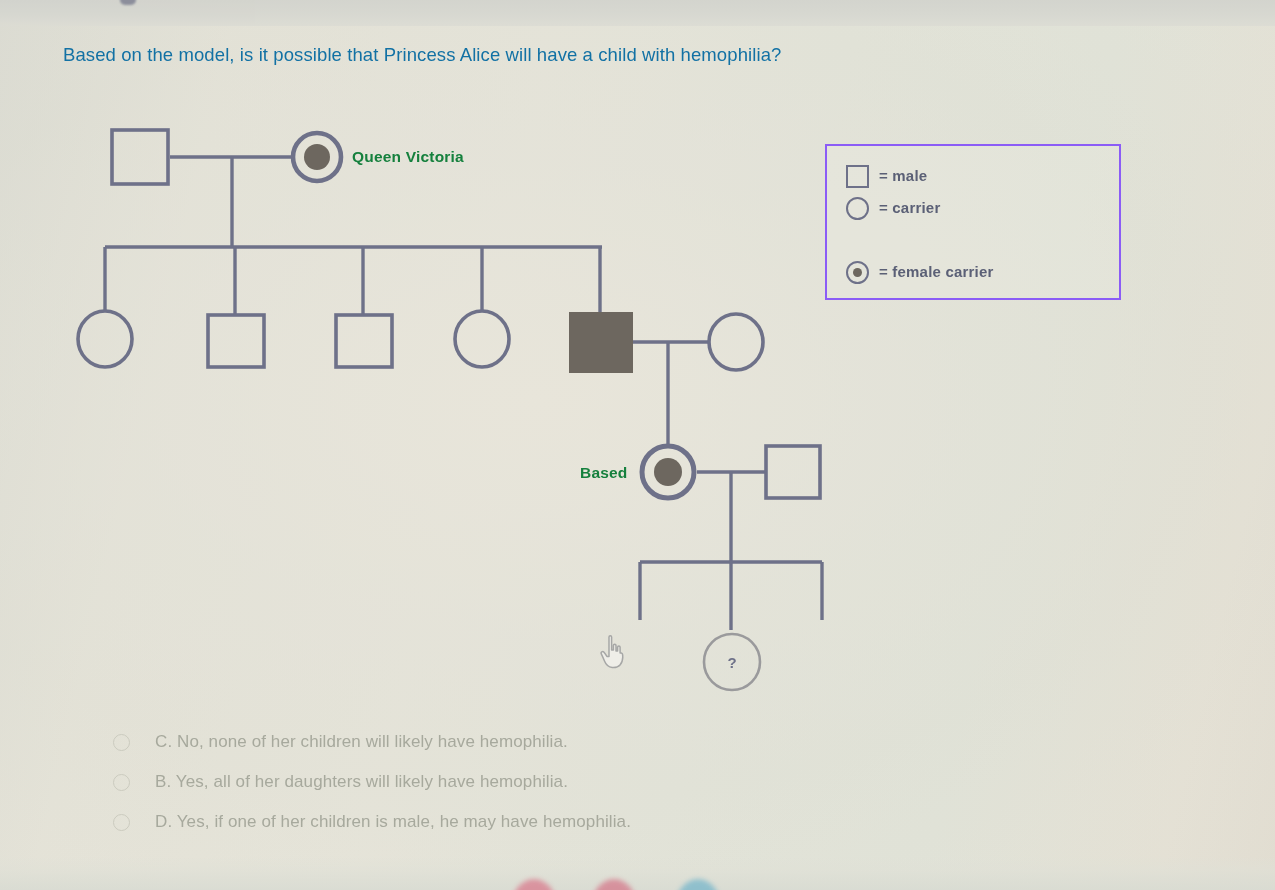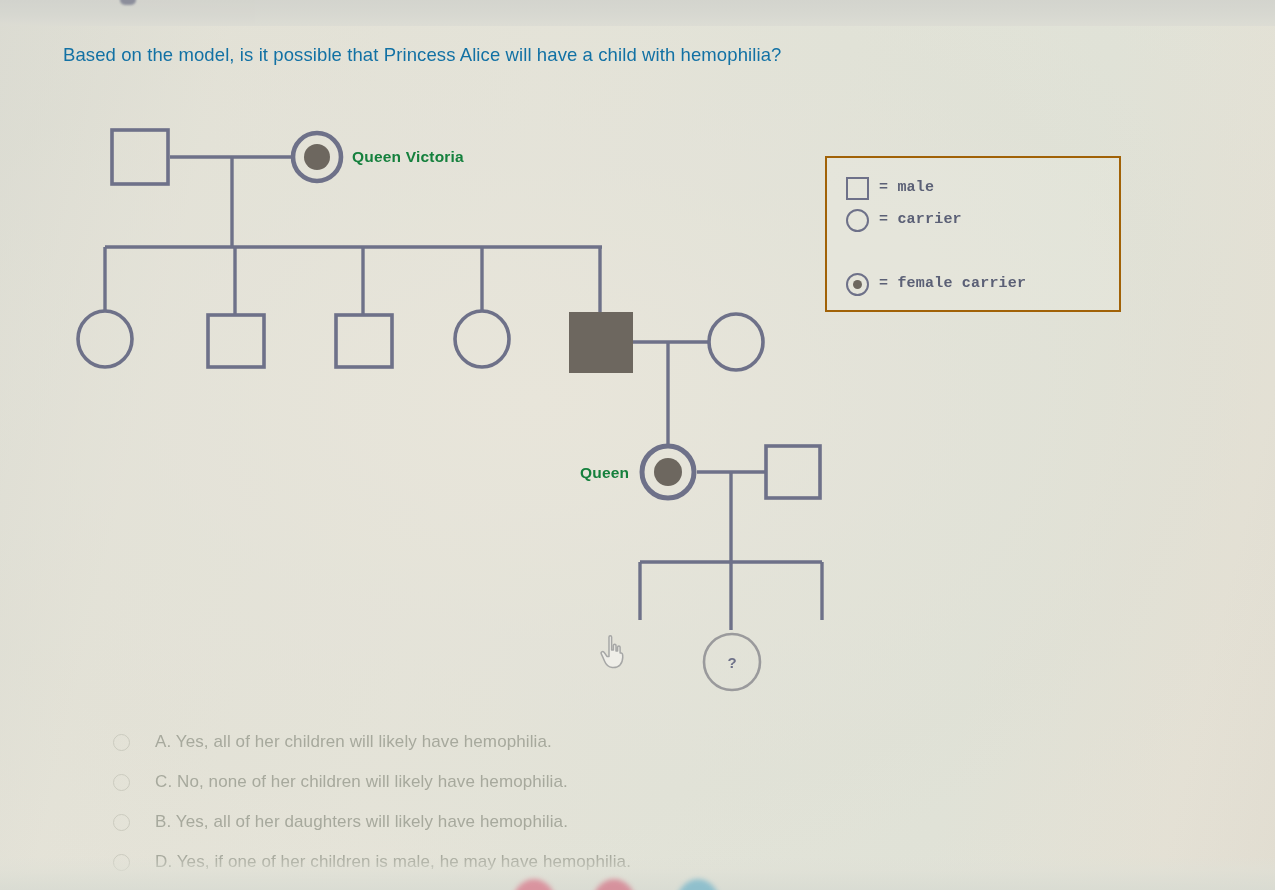--- a/index.html
+++ b/index.html
@@ -85,26 +85,25 @@
     letter-spacing: .2px;
     filter: blur(.45px);
     white-space: nowrap;
   }
   #lbl-qv { left: 352px; top: 148px; }
   #lbl-alice { left: 580px; top: 464px; }
 
   
   #legend {
     position: absolute;
-    left: 825px; top: 156px;
+    left: 825px; top: 144px;
     width: 292px; height: 152px;
-    border: 2px solid #a16207;
+    border: 2px solid #8b5cf6;
     background: rgba(235,234,224,0.30);
     filter: blur(.4px);
-    font-family: Liberation Mono, monospace;
   }
   .leg-row {
     position: absolute;
     left: 16px;
     display: flex;
     align-items: center;
     height: 26px;
   }
   .leg-glyph {
     width: 26px; height: 26px;
@@ -234,21 +233,21 @@
     <circle cx="668" cy="472" r="26" fill="none" stroke="#6e7189" stroke-width="5"></circle>
     <circle cx="668" cy="472" r="14" fill="#6d675f"></circle>
     <rect x="766" y="446" width="54" height="52" fill="none" stroke="#6e7189" stroke-width="3.6"></rect>
 
     <circle cx="732" cy="662" r="28" fill="none" stroke="#9a9a9c" stroke-width="2.6"></circle>
     <text x="732" y="668" text-anchor="middle" font-family="Liberation Sans, sans-serif" font-size="15" font-weight="bold" fill="#6e7189">?</text>
   </svg>
 </div>
 
 <div class="ped-label" id="lbl-qv">Queen Victoria</div>
-<div class="ped-label" id="lbl-alice">Queen</div>
+<div class="ped-label" id="lbl-alice">Based</div>
 
 <div id="legend">
   <div class="leg-row" style="top:16px">
     <span class="leg-glyph">
         <span class="g-square"></span>
       </span>
     <span class="leg-text">= male</span>
   </div>
   <div class="leg-row" style="top:48px">
     <span class="leg-glyph">
@@ -266,24 +265,20 @@
 
 <div id="hand-cursor">
   <svg width="34" height="38" viewBox="0 0 34 38" xmlns="http://www.w3.org/2000/svg">
     <path d="M13 3 C13 1.3 15.6 1.3 15.6 3 L15.6 16 L17.4 16 L17.4 11.5 C17.4 9.9 20 9.9 20 11.5 L20 17 L21.6 17 L21.6 13.2 C21.6 11.7 24.1 11.7 24.1 13.2 L24.1 19 C24.1 19 26.3 18.6 26.6 20.6 C27 23.6 26.2 28.5 24 31 C22.2 33 19.4 33.8 16.2 33.5 C12.4 33.1 9.9 30.6 8.6 27.3 C7.6 24.8 6.2 21.6 5.3 19.8 C4.5 18.2 6.6 16.6 8 18.2 C9.2 19.6 10.3 21.4 10.9 22.4 L13 22.4 Z" fill="#f2f1ec" stroke="#98999a" stroke-width="1.5" stroke-linejoin="round"></path>
   </svg>
 </div>
 
 <div id="options">
   <div class="opt-row">
     <span class="opt-radio"></span>
-    <span class="opt-label">A. Yes, all of her children will likely have hemophilia.</span>
-  </div>
-  <div class="opt-row">
-    <span class="opt-radio"></span>
     <span class="opt-label">C. No, none of her children will likely have hemophilia.</span>
   </div>
   <div class="opt-row">
     <span class="opt-radio"></span>
     <span class="opt-label">B. Yes, all of her daughters will likely have hemophilia.</span>
   </div>
   <div class="opt-row">
     <span class="opt-radio"></span>
     <span class="opt-label">D. Yes, if one of her children is male, he may have hemophilia.</span>
   </div>

